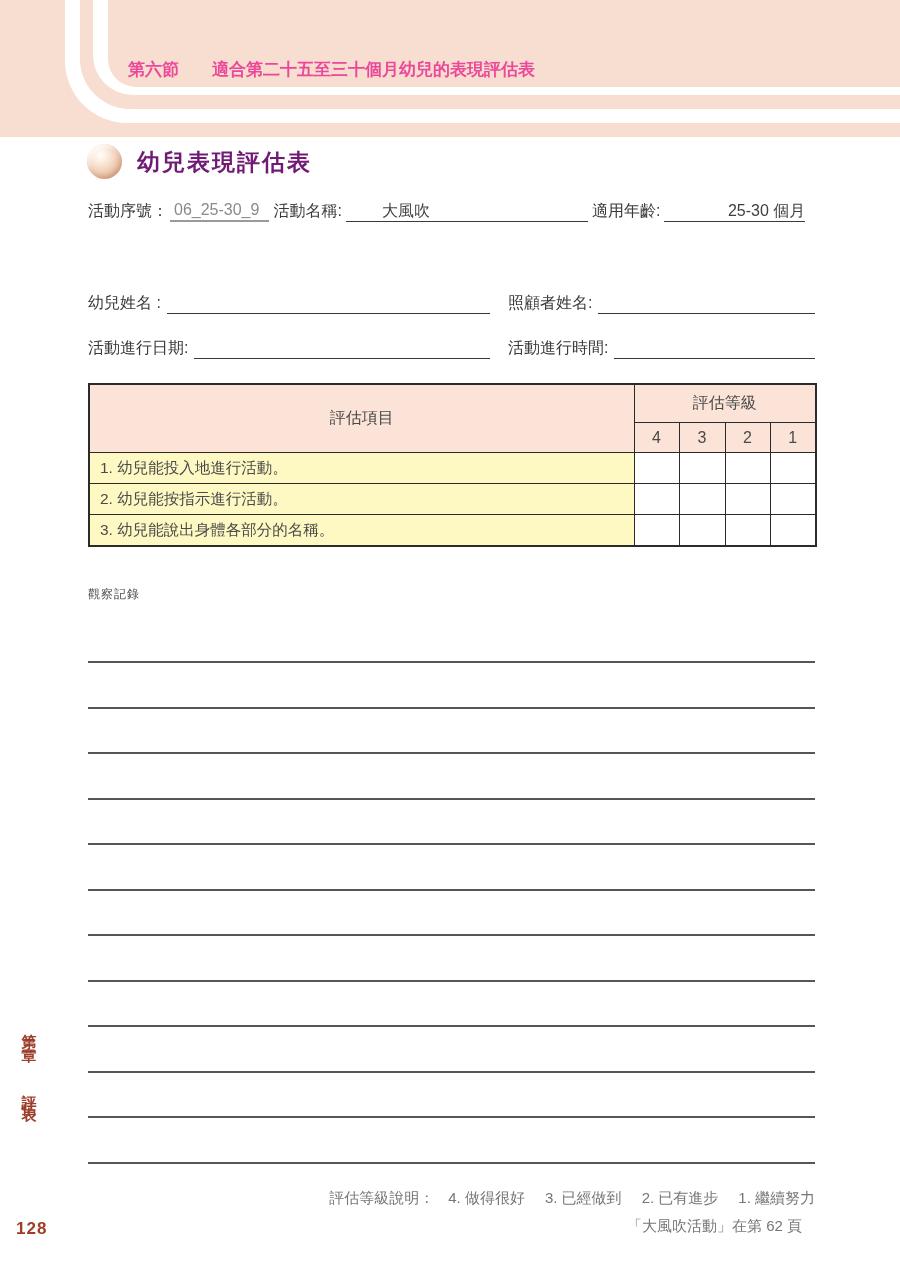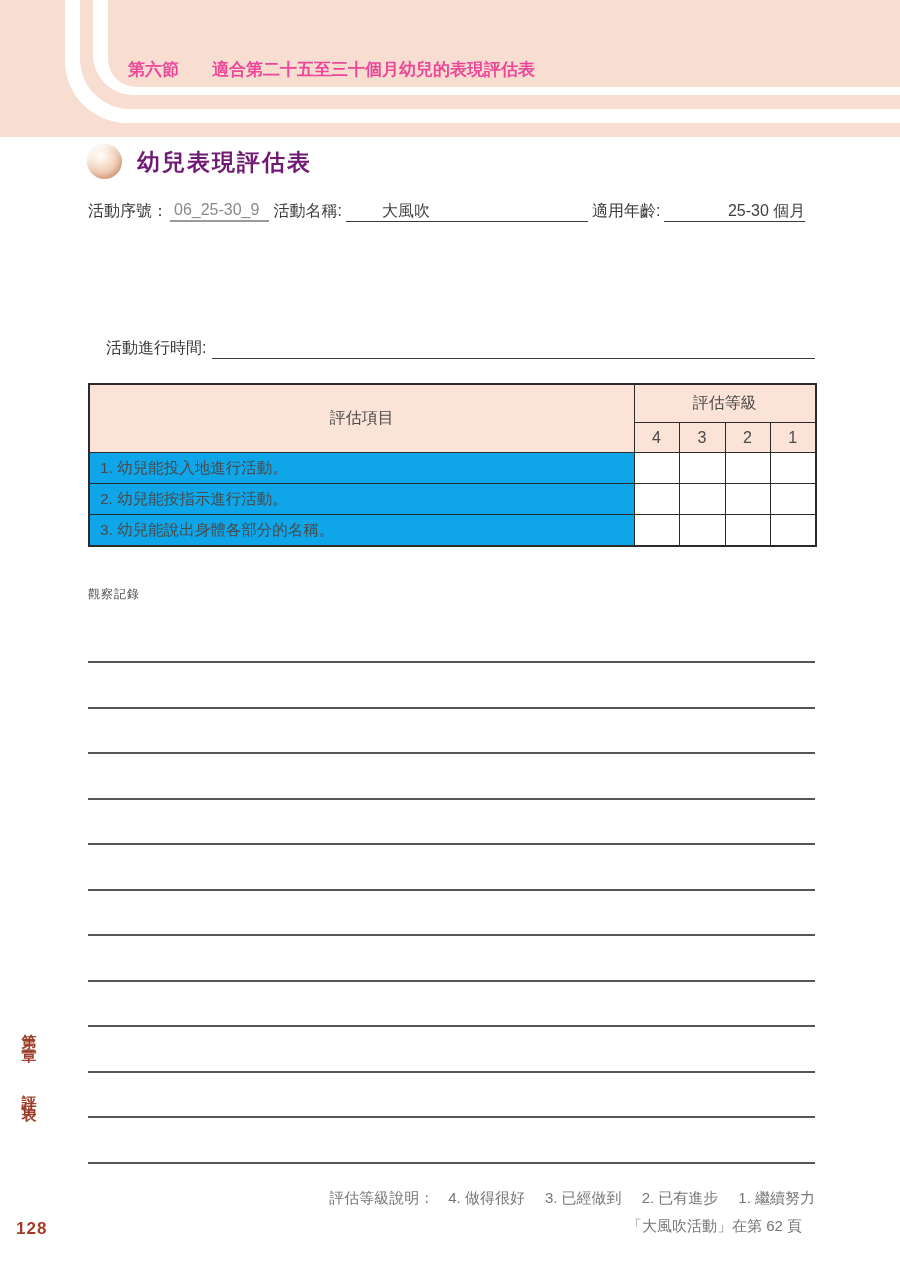--- a/index.html
+++ b/index.html
@@ -44,21 +44,21 @@
   .pair-right   { flex:1; display:flex; align-items:flex-end; margin-left:18px; }
   .pair-left .blank, .pair-right .blank { flex:1; margin-left:6px; }
 
   
   .rating-table { position:absolute; left:88px; top:383px; width:727px; border-collapse:collapse; table-layout:fixed; }
   .rating-table th, .rating-table td { border:1px solid #2b2b2b; font-weight:normal; color:#4a4a4a; }
   .rating-table { border:2px solid #2b2b2b; }
   .rating-table .hdr { background:#fbe3d7; font-size:16px; text-align:center; }
   .rating-table .hdr-levels th { height:27px; font-size:16px; }
   .rating-table .hdr-top th { height:35px; }
-  .rating-table td.item-cell { height:28px; font-size:15.5px; padding-left:10px; text-align:left; background:#0ea5e9; }
+  .rating-table td.item-cell { height:28px; font-size:15.5px; padding-left:10px; text-align:left; background:#fef9c3; }
   .rating-table td.score-cell { background:#ffffff; }
 
   
   .obs-label { position:absolute; left:88px; top:586px; font-size:12px; color:#4a4a4a; letter-spacing:1px; }
   .lines { position:absolute; left:88px; top:661px; width:727px; }
   .ruled-line { height:2px; background:#565656; margin-bottom:43.5px; }
 
   
   .sidebar {
     position:absolute; left:19px; top:1022px; writing-mode:vertical-rl; text-orientation:upright;
@@ -94,22 +94,36 @@
   <div class="form-row row1">
     <span>活動序號：</span>
     <span class="serial-value">06_25-30_9</span>
     <span>活動名稱:</span>
     <span class="blank name-field filled-value">大風吹</span>
     <span>適用年齡:</span>
     <span class="blank age-field filled-value">25-30 個月</span>
   </div>
 
 
+  <div class="form-row row3">
+    <span class="pair-left">
+      <span>幼兒姓名 :</span>
+      <span class="blank"></span>
+    </span>
+    <span class="pair-right">
+      <span>照顧者姓名:</span>
+      <span class="blank"></span>
+    </span>
+  </div>
 
   <div class="form-row row4">
+    <span class="pair-left">
+      <span>活動進行日期:</span>
+      <span class="blank"></span>
+    </span>
     <span class="pair-right">
       <span>活動進行時間:</span>
       <span class="blank"></span>
     </span>
   </div>
 
   <table class="rating-table">
     <colgroup>
       <col style="width:545px">
         <col style="width:45px">

